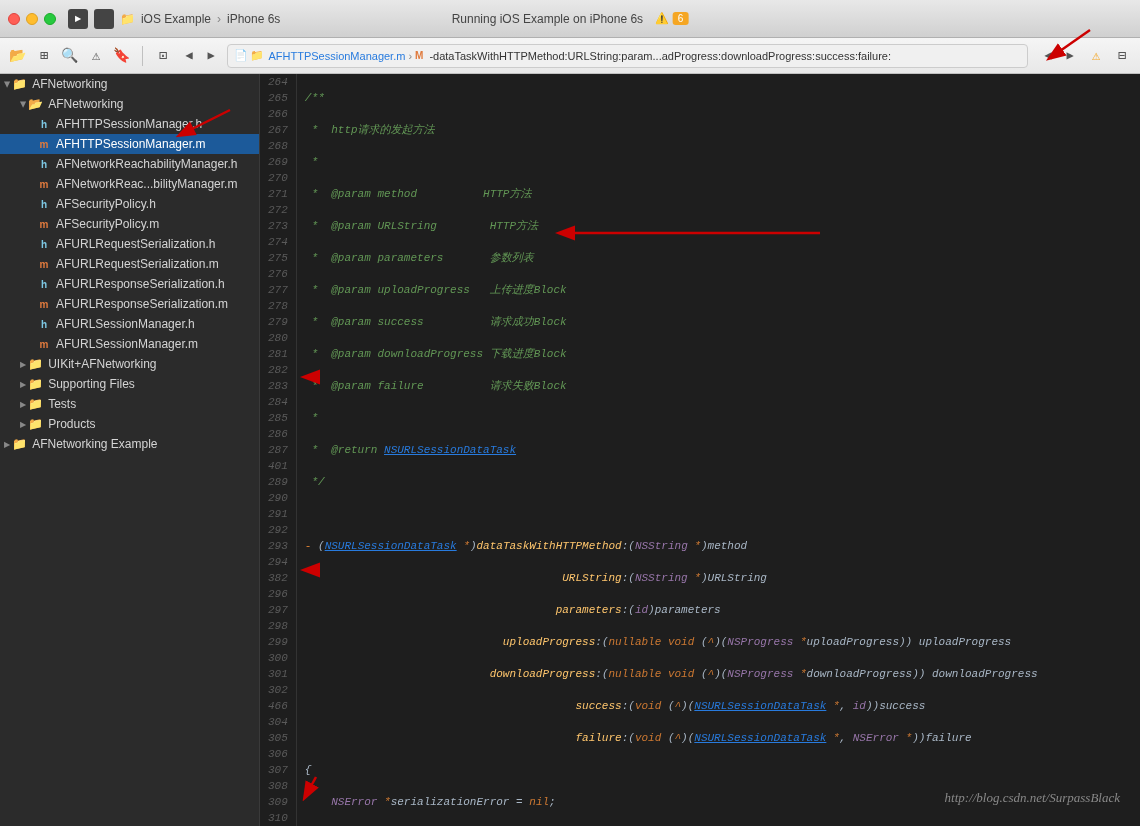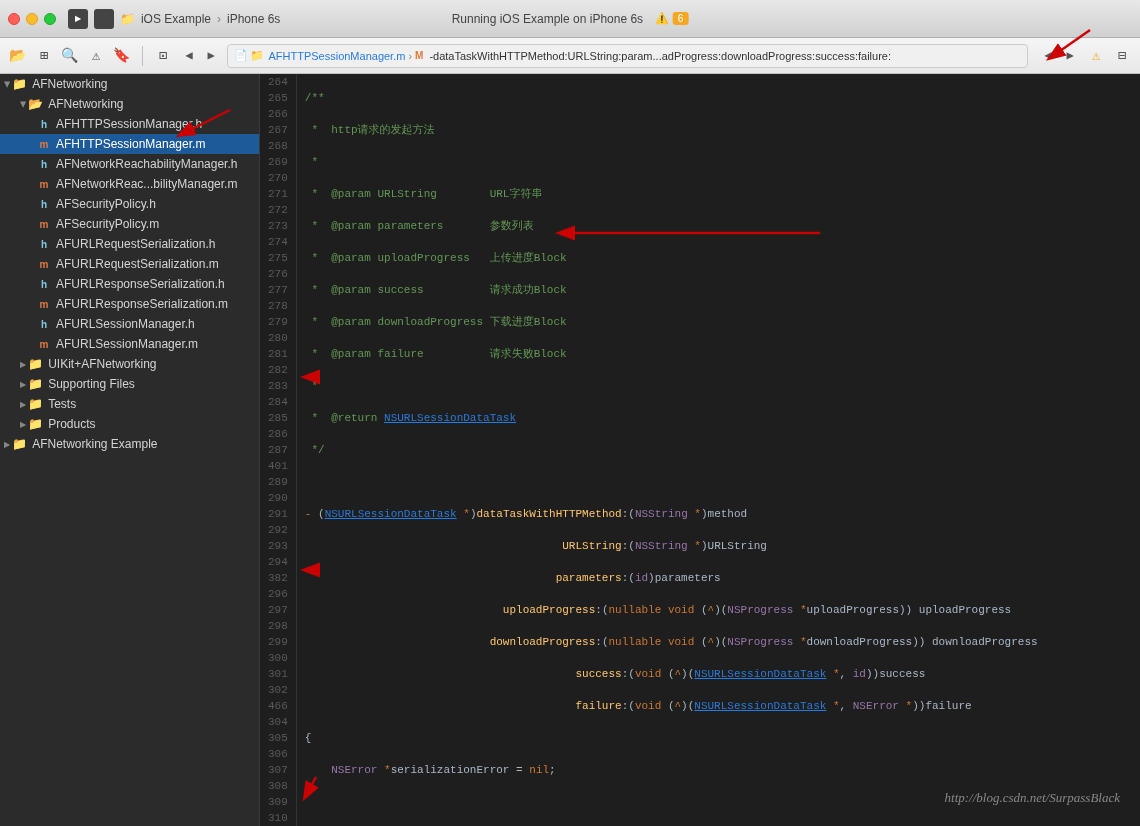--- a/index.html
+++ b/index.html
@@ -83,20 +83,21 @@
     .triangle { font-size: 8px; color: #888; margin-right: 2px; }
     .triangle-open { font-size: 8px; color: #888; margin-right: 2px; transform: rotate(90deg); display: inline-block; }
 
     
     .code-editor {
       flex: 1;
       background: #1e1e1e;
       overflow: hidden;
       display: flex;
       flex-direction: column;
+      font-style: italic;
     }
     .code-content {
       flex: 1;
       overflow-y: auto;
       overflow-x: auto;
       display: flex;
     }
     .line-numbers {
       background: #1e1e1e;
       color: #5a5a5a;
@@ -372,21 +373,22 @@
           <div>307</div>
           <div>308</div>
         <div>309</div>
           <div>310</div>
 
       </div>
       <div class="code-lines">
 <span class="code-line"><span class="cm">/**</span></span>
 <span class="code-line"><span class="cm"> *  http请求的发起方法</span></span>
 <span class="code-line"><span class="cm"> *</span></span>
-<span class="code-line"><span class="cm"> *  @param URLString        URL字符串</span></span>
+<span class="code-line"><span class="cm"> *  @param method          HTTP方法</span></span>
+<span class="code-line"><span class="cm"> *  @param URLString        HTTP方法</span></span>
 <span class="code-line"><span class="cm"> *  @param parameters       参数列表</span></span>
 <span class="code-line"><span class="cm"> *  @param uploadProgress   上传进度Block</span></span>
 <span class="code-line"><span class="cm"> *  @param success          请求成功Block</span></span>
 <span class="code-line"><span class="cm"> *  @param downloadProgress 下载进度Block</span></span>
 <span class="code-line"><span class="cm"> *  @param failure          请求失败Block</span></span>
 <span class="code-line"><span class="cm"> *</span></span>
 <span class="code-line"><span class="cm"> *  @return <span class="lnk">NSURLSessionDataTask</span></span></span>
 <span class="code-line"><span class="cm"> */</span></span>
 <span class="code-line"></span>
 <span class="code-line"><span class="kw">- </span>(<span class="lnk">NSURLSessionDataTask</span> <span class="kw">*</span>)<span class="fn">dataTaskWithHTTPMethod</span>:(<span class="kw2">NSString</span> <span class="kw">*</span>)<span class="param">method</span></span>

